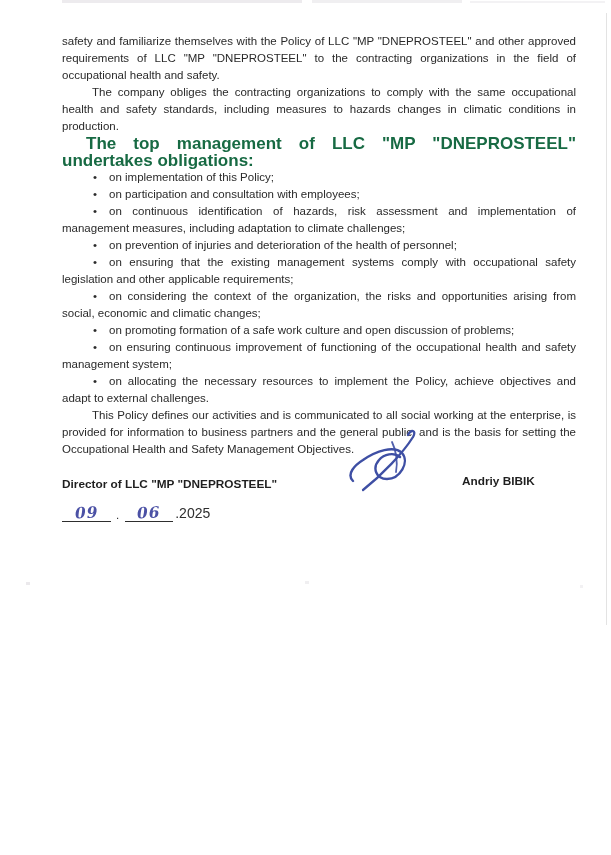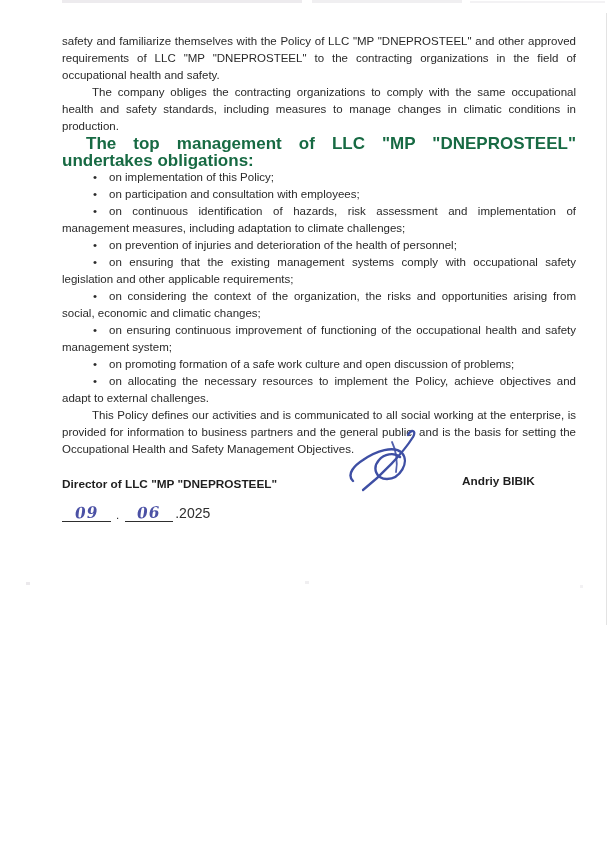--- a/index.html
+++ b/index.html
@@ -122,32 +122,32 @@
 <div class="artifact a-top3"></div>
 <div class="artifact a-right"></div>
 <div class="artifact a-sp1"></div>
 <div class="artifact a-sp2"></div>
 <div class="artifact a-sp3"></div>
 
 <div class="content">
 
   <p>safety and familiarize themselves with the Policy of LLC "MP "DNEPROSTEEL" and other approved requirements of LLC "MP "DNEPROSTEEL" to the contracting organizations in the field of occupational health and safety.</p>
 
-  <p class="indent">The company obliges the contracting organizations to comply with the same occupational health and safety standards, including measures to manage changes in climatic conditions in production.</p>
+  <p class="indent">The company obliges the contracting organizations to comply with the same occupational health and safety standards, including measures to hazards changes in climatic conditions in production.</p>
 
   <p class="heading">The top management of LLC "MP "DNEPROSTEEL" undertakes obligations:</p>
 
   <p class="li"><span class="bmark">•</span><span>on implementation of this Policy;</span></p>
   <p class="li"><span class="bmark">•</span><span>on participation and consultation with employees;</span></p>
   <p class="li"><span class="bmark">•</span><span>on continuous identification of hazards, risk assessment and implementation of management measures, including adaptation to climate challenges;</span></p>
   <p class="li"><span class="bmark">•</span><span>on prevention of injuries and deterioration of the health of personnel;</span></p>
   <p class="li"><span class="bmark">•</span><span>on ensuring that the existing management systems comply with occupational safety legislation and other applicable requirements;</span></p>
   <p class="li"><span class="bmark">•</span><span>on considering the context of the organization, the risks and opportunities arising from social, economic and climatic changes;</span></p>
+  <p class="li"><span class="bmark">•</span><span>on promoting formation of a safe work culture and open discussion of problems;</span></p>
   <p class="li"><span class="bmark">•</span><span>on ensuring continuous improvement of functioning of the occupational health and safety management system;</span></p>
-  <p class="li"><span class="bmark">•</span><span>on promoting formation of a safe work culture and open discussion of problems;</span></p>
   <p class="li"><span class="bmark">•</span><span>on allocating the necessary resources to implement the Policy, achieve objectives and adapt to external challenges.</span></p>
 
   <p class="indent">This Policy defines our activities and is communicated to all social working at the enterprise, is provided for information to business partners and the general public, and is the basis for setting the Occupational Health and Safety Management Objectives.</p>
 
   <div class="sig-row">
     <span class="director-title">Director of LLC "MP "DNEPROSTEEL"</span>
     <span class="director-name">Andriy BIBIK</span>
   </div>
 
   <svg class="sig-scribble" viewBox="0 0 78 66" xmlns="http://www.w3.org/2000/svg" fill="none">

